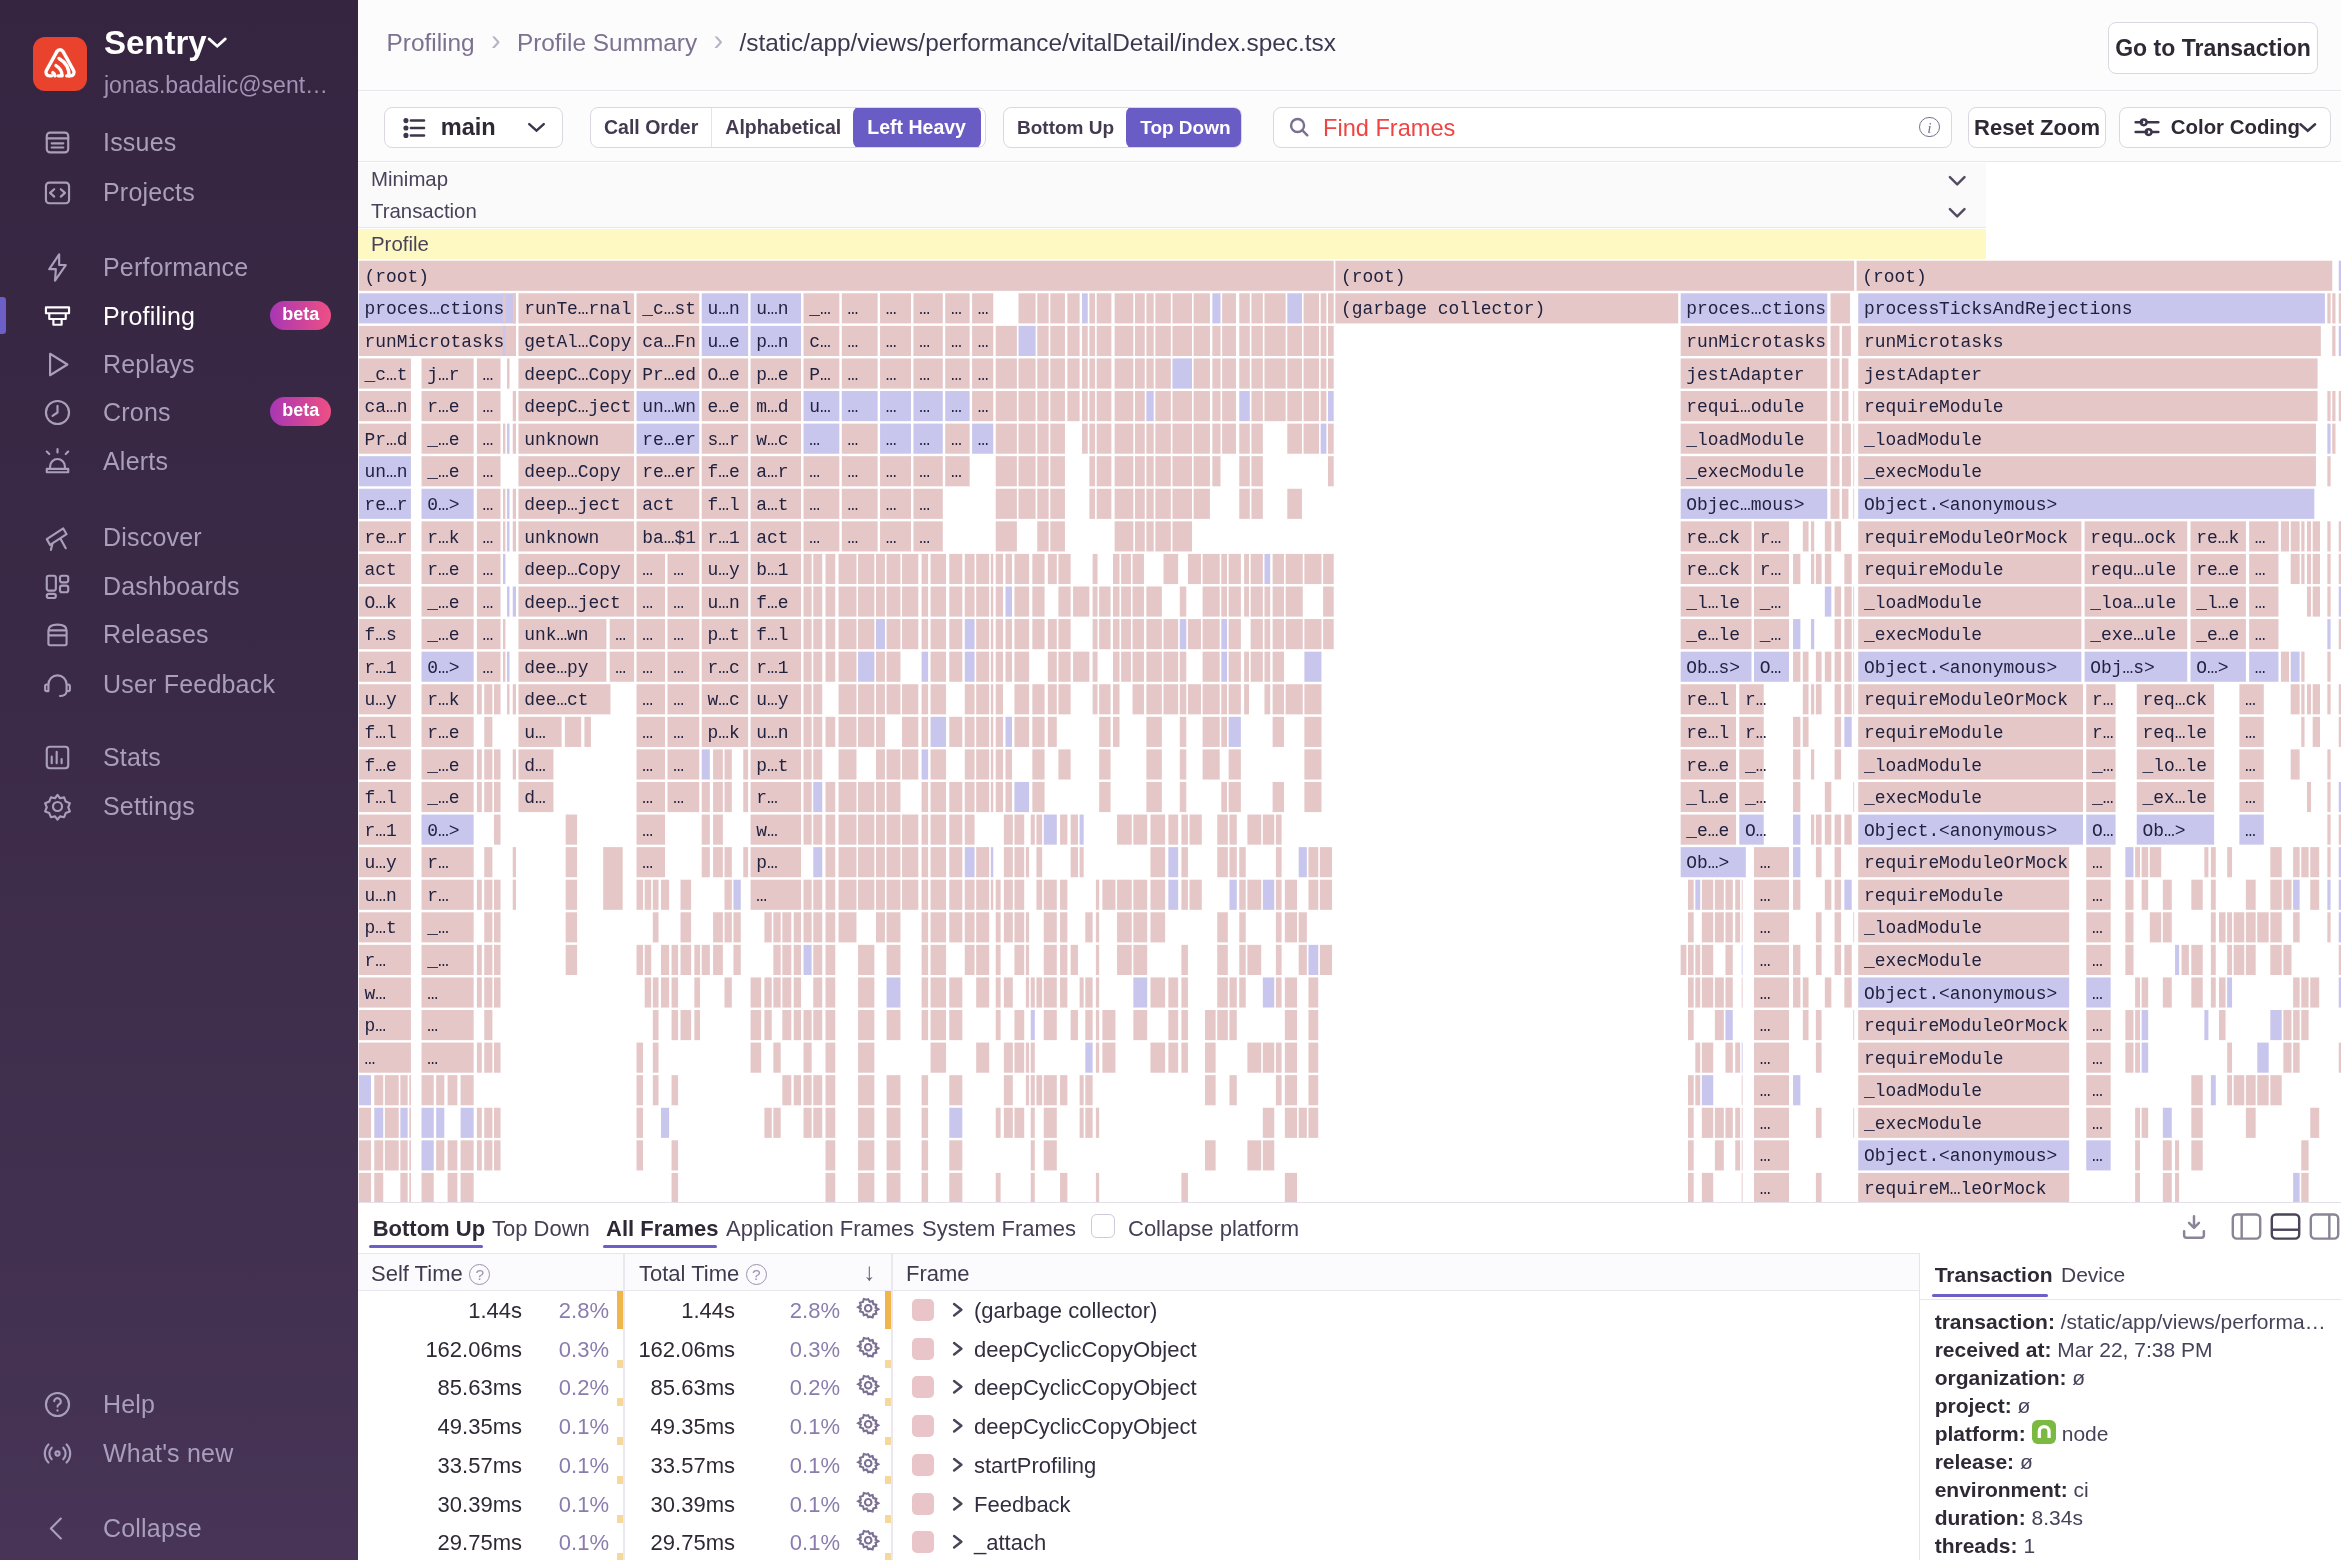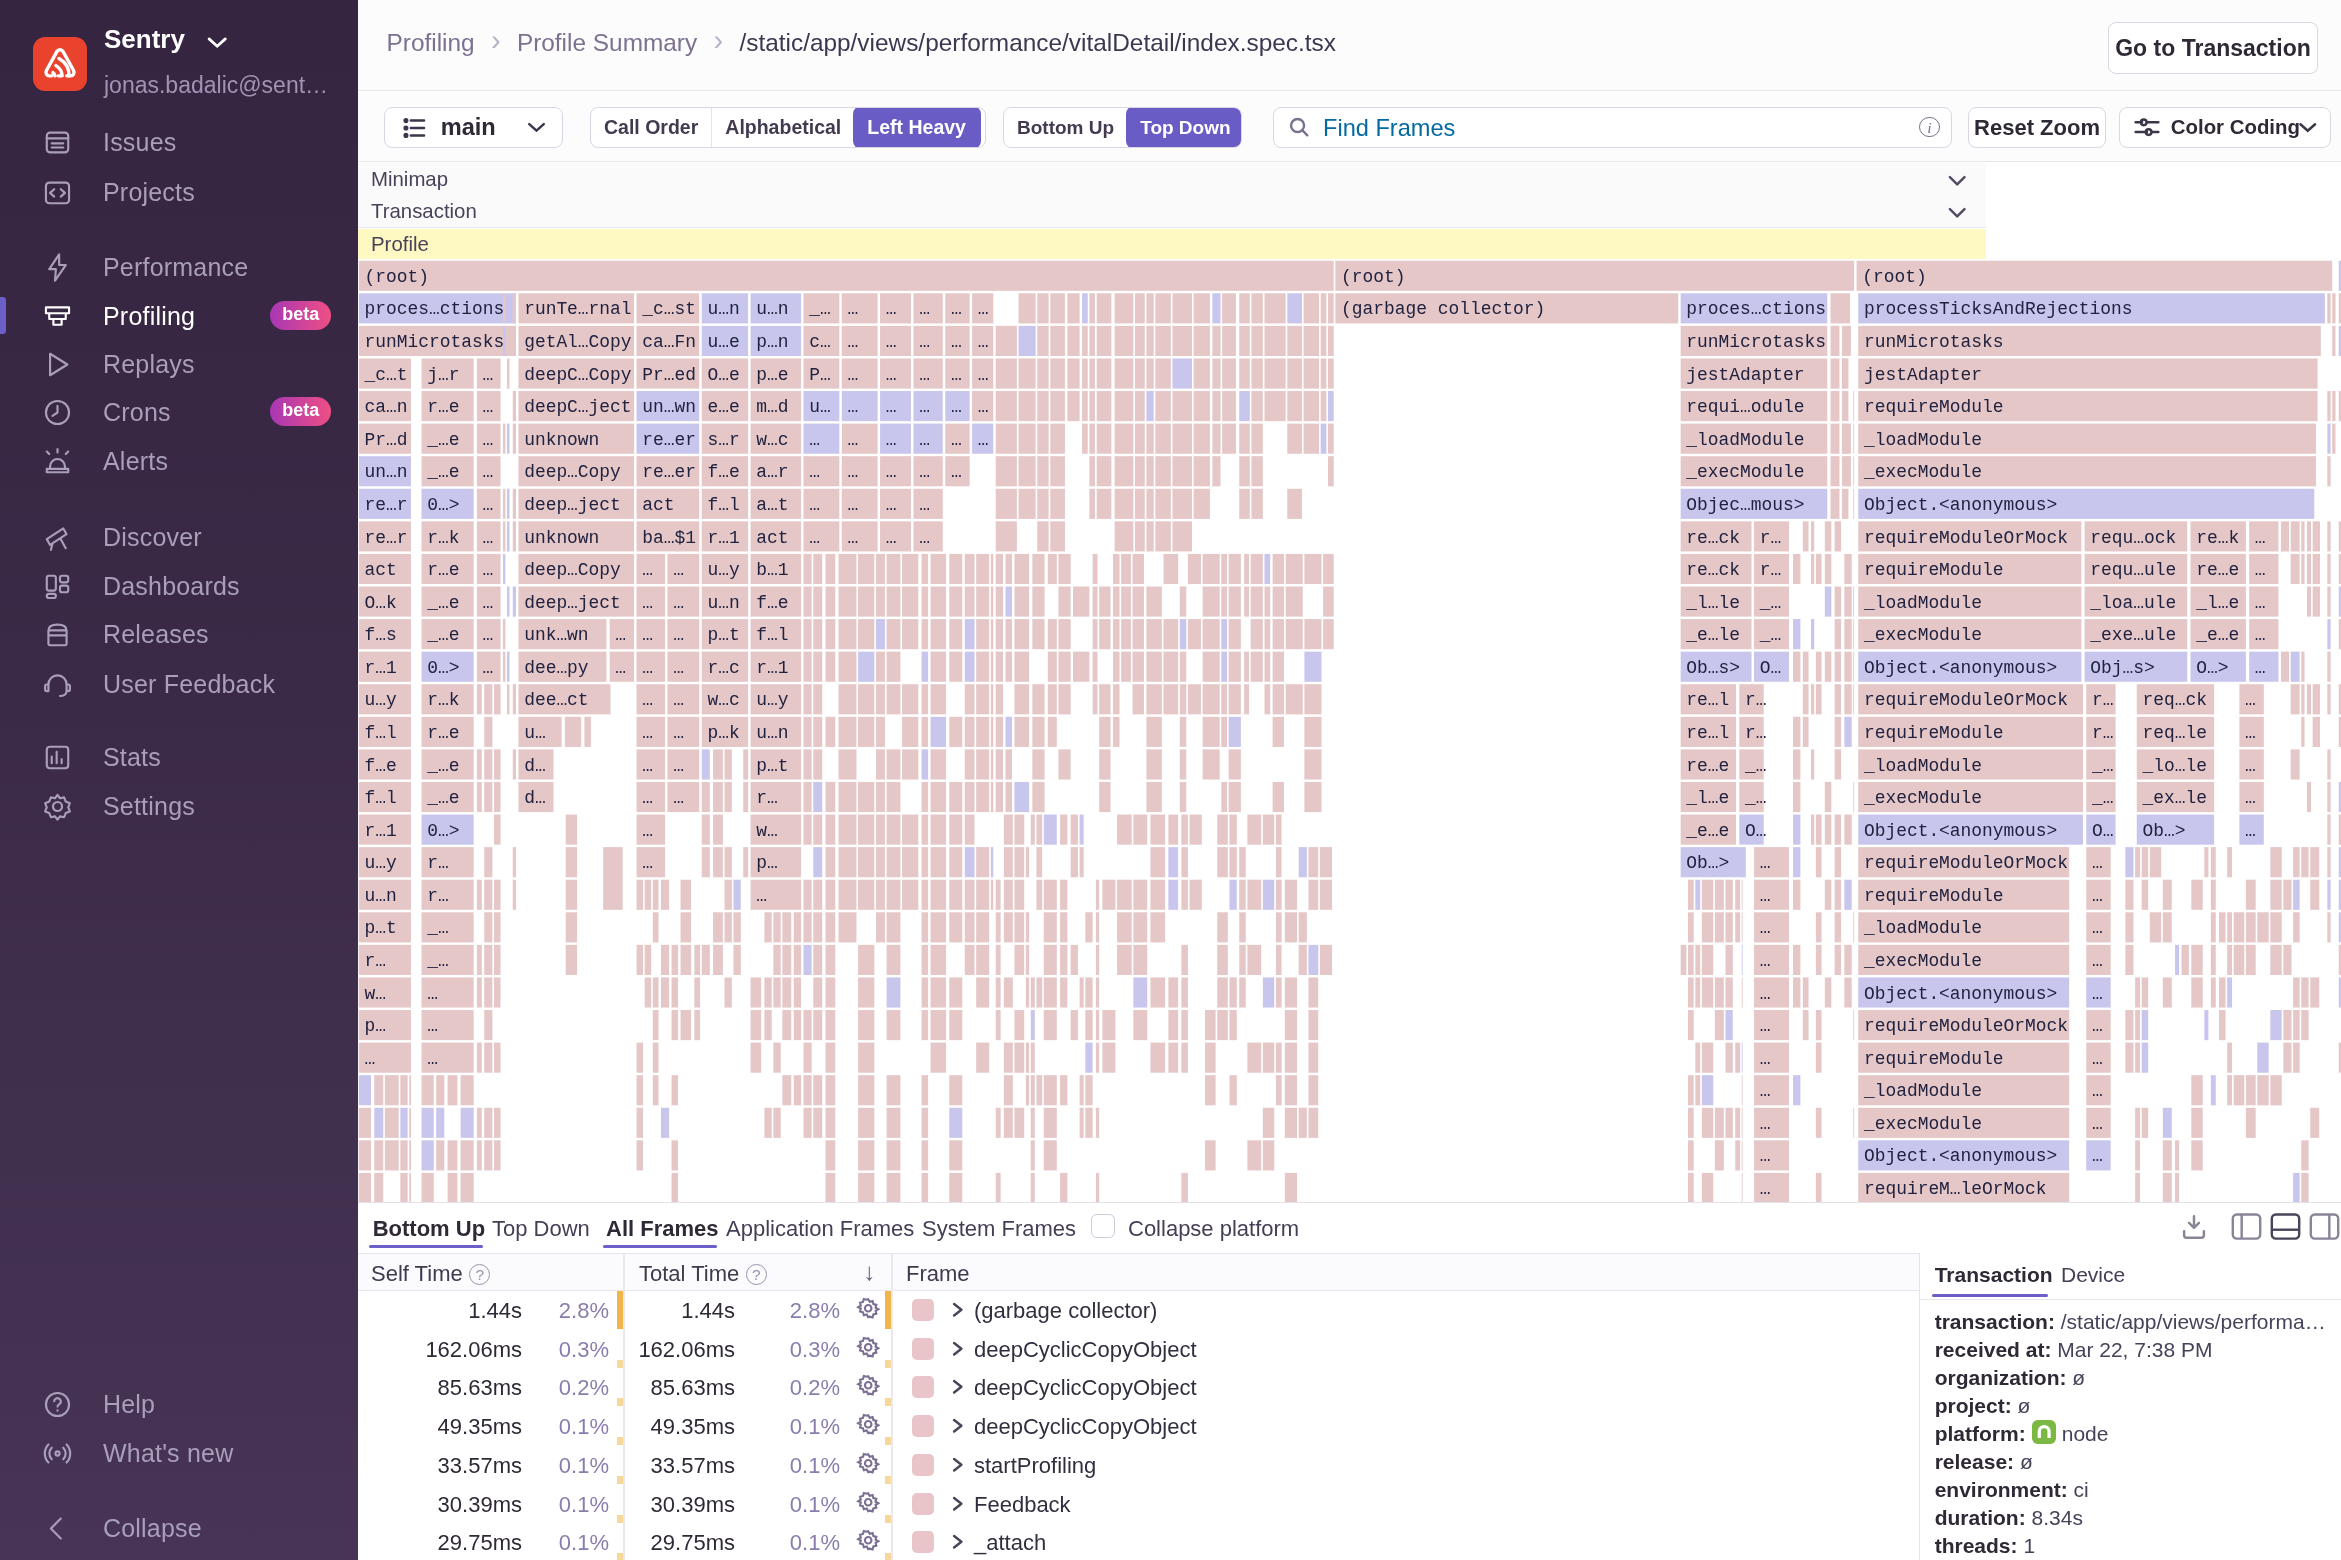--- a/index.html
+++ b/index.html
@@ -59,21 +59,21 @@
 <div id="sidebar">
   <div class="abs" style="left:33px;top:37px;width:54px;height:54px;background:#e9432e;border-radius:12.2px">
     <svg width="54" height="54" viewBox="0 0 66 66" style="position:absolute" fill="none" stroke="#fff" stroke-width="4.2" stroke-linecap="round" stroke-linejoin="round">
       <path d="M29.2 17.8 a4.4 4.4 0 017.6 0 L49.6 40.9 a4.4 4.4 0 01-3.8 6.6 h-4.6"></path>
       <path d="M29.2 17.8 L16.4 40.9 a4.4 4.4 0 003.8 6.6 h2.6"></path>
       <path d="M31.8 26.2 a24.5 24.5 0 0112.4 21.3"></path>
       <path d="M28.1 35.0 a15 15 0 017.5 12.5 h-4.8"></path>
       <path d="M24.3 43.6 a6.6 6.6 0 012.6 3.9"></path>
     </svg>
   </div>
-  <div class="abs" style="left:104px;top:24.4px;font-size:26px;font-weight:bold;color:#fff">Sentry</div>
+  <div class="abs" style="left:104px;top:24.4px;font-size:33px;font-weight:bold;color:#fff">Sentry</div>
   <svg class="abs" width="24.4" height="16.3" viewBox="0 0 30 20" style="left:205px;top:34px" stroke="#fff" fill="none" stroke-width="3.4" stroke-linecap="round">
       <path d="M5 6 l10 9 10-9"></path>
     </svg>
   <div class="abs" style="left:104px;top:72px;font-size:23px;color:#a293b5">jonas.badalic@sent…</div>
   <div class="nav-item" style="top:118px">
       <div class="nav-ico">
         <svg class="ic" width="33" height="33" viewBox="0 0 40 40">
           <rect x="7" y="8" width="26" height="24" rx="4"></rect>
           <path d="M7 15h26M13 21h14M13 26h14"></path>
         </svg>
@@ -246,21 +246,21 @@
 </div>
 <div class="seg" style="left:1003px;width:239px;font-size:19px">
   <div>Bottom Up</div>
     <div class="on">Top Down</div>
 </div>
 <div style="position:absolute;left:1273px;top:107px;width:679px;height:41px;background:#fff;border:1.6px solid #dcd6e2;border-radius:8.1px">
   <svg width="24.4" height="24.4" viewBox="0 0 30 30" style="position:absolute;left:13px;top:7.3px" stroke="#7a7090" fill="none" stroke-width="3" stroke-linecap="round">
       <circle cx="13" cy="13" r="8"></circle>
       <path d="M19 19 l6 6"></path>
     </svg>
-  <span style="position:absolute;left:49px;top:6.5px;font-size:23.6px;color:#0369a1">Find Frames</span>
+  <span style="position:absolute;left:49px;top:6.5px;font-size:23.6px;color:#ef4444">Find Frames</span>
   <div style="position:absolute;right:11.4px;top:9px;width:20.4px;height:20.4px;border:1.6px solid #7a7090;border-radius:50%;color:#7a7090;font-size:15.5px;text-align:center;line-height:19.5px;font-family:'Liberation Serif',serif;font-style:italic">i</div>
 </div>
 <div class="btn" style="left:1968px;top:107px;width:138px;height:41px;font-size:22px">Reset Zoom</div>
 <div class="btn" style="left:2119px;top:107px;width:212px;height:41px;font-size:20.4px;justify-content:flex-start;padding-left:13px">
   <svg width="28" height="24.4" viewBox="0 0 34 30" stroke="#3d3549" fill="none" stroke-width="3" stroke-linecap="round" style="margin-right:9.8px">
     <path d="M3 9 h8 M17 9 h14 M3 21 h14 M23 21 h8"></path>
       <circle cx="13" cy="9" r="3.5"></circle>
       <circle cx="19" cy="21" r="3.5"></circle>
     </svg>
   Color Coding

